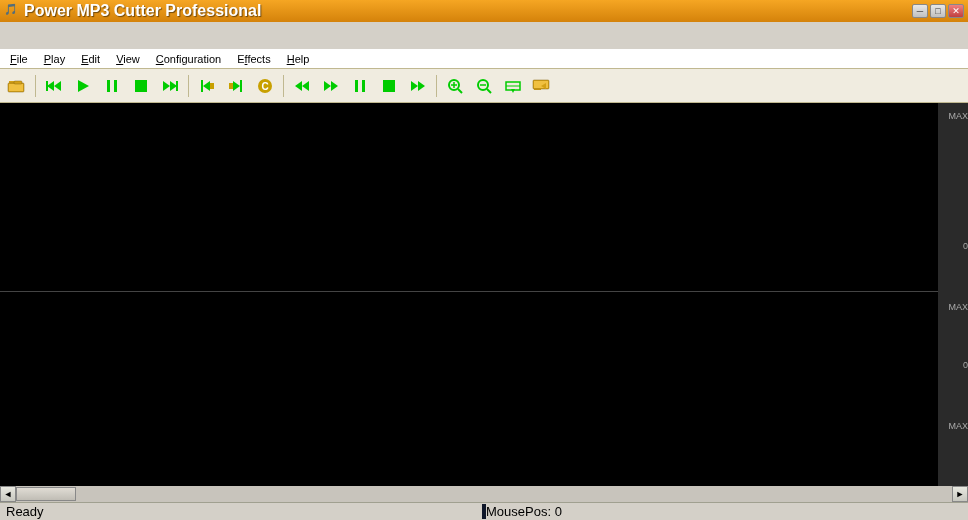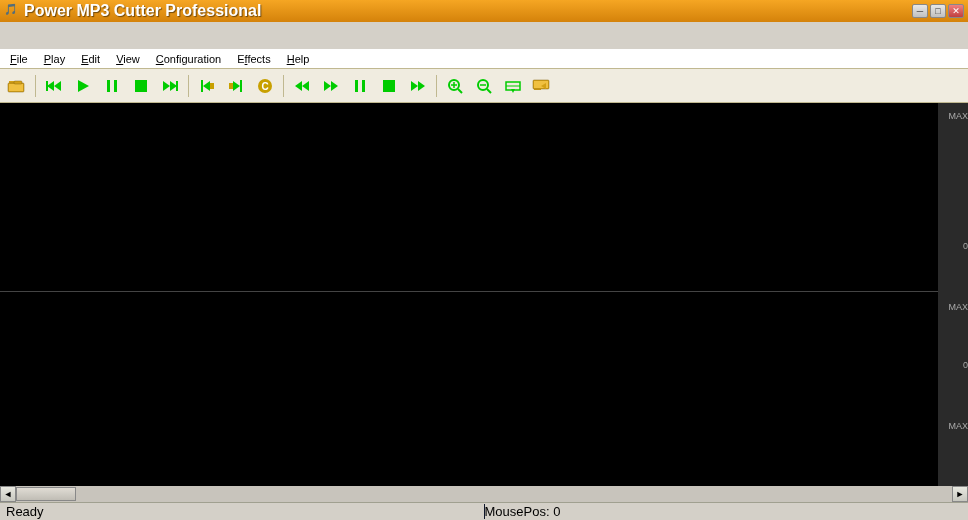--- a/index.html
+++ b/index.html
@@ -189,21 +189,21 @@
       border-top: 1px solid #a0a090;
       flex-shrink: 0;
       gap: 0;
     }
     .status-section {
       flex: 1;
       font-size: 13px;
       color: #000;
     }
     .status-section:not(:first-child) {
-      border-left: 1px solid #0f172a;
+      border-left: 4px solid #0f172a;
       padding-left: 0;
     }
   </style>
 </head>
 <body>
 
 <div id="title-bar">
   <div id="title-bar-left">
     <span id="title-icon">🎵</span>
     <span id="title-text">Power MP3 Cutter Professional</span>

